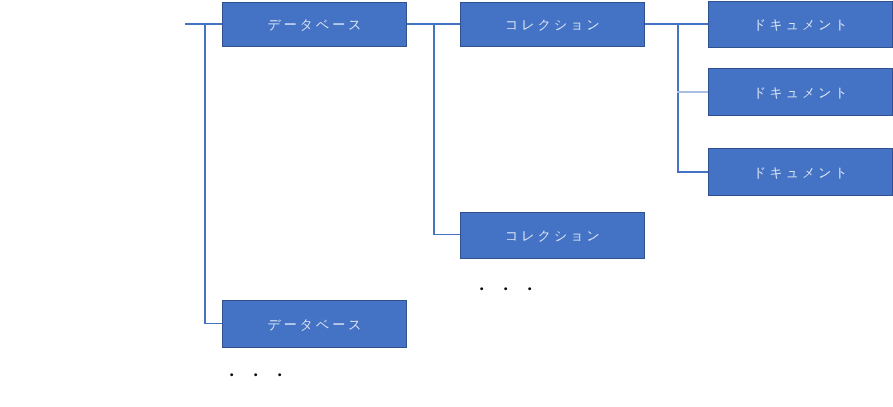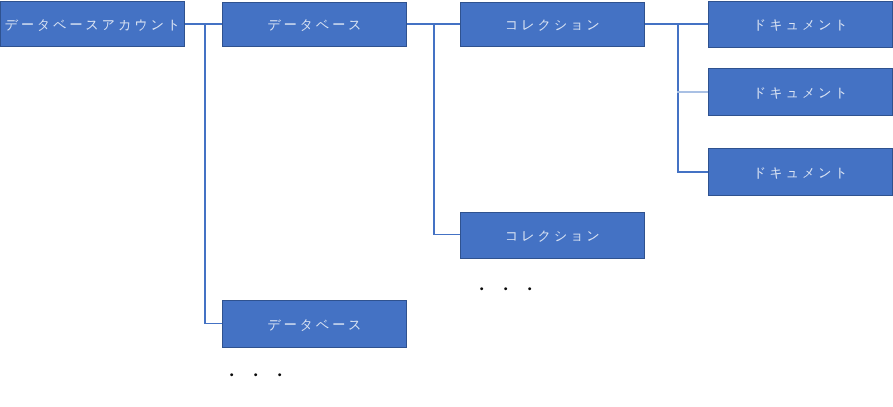--- a/index.html
+++ b/index.html
@@ -63,23 +63,20 @@
 
   <div class="conn v" style="left:433px; top:23px; height:212px;"></div>
   <div class="conn h" style="left:433px; top:233.5px; width:27px;"></div>
 
   <div class="conn h" style="left:645px; top:23px; width:63px;"></div>
 
   <div class="conn v" style="left:677px; top:23px; height:150px;"></div>
   <div class="conn h light" style="left:677px; top:90.5px; width:31px;"></div>
   <div class="conn h" style="left:677px; top:171px; width:31px;"></div>
 
-  <div class="node" style="left:0px; top:1px; width:185px; height:46px;">
-    <span class="node-label">データベースアカウント</span>
-  </div>
 
   <div class="node" style="left:222px; top:2px; width:185px; height:45px;">
     <span class="node-label">データベース</span>
   </div>
 
   <div class="node" style="left:460px; top:2px; width:185px; height:45px;">
     <span class="node-label">コレクション</span>
   </div>
 
   <div class="node" style="left:708px; top:1px; width:185px; height:47px;">

